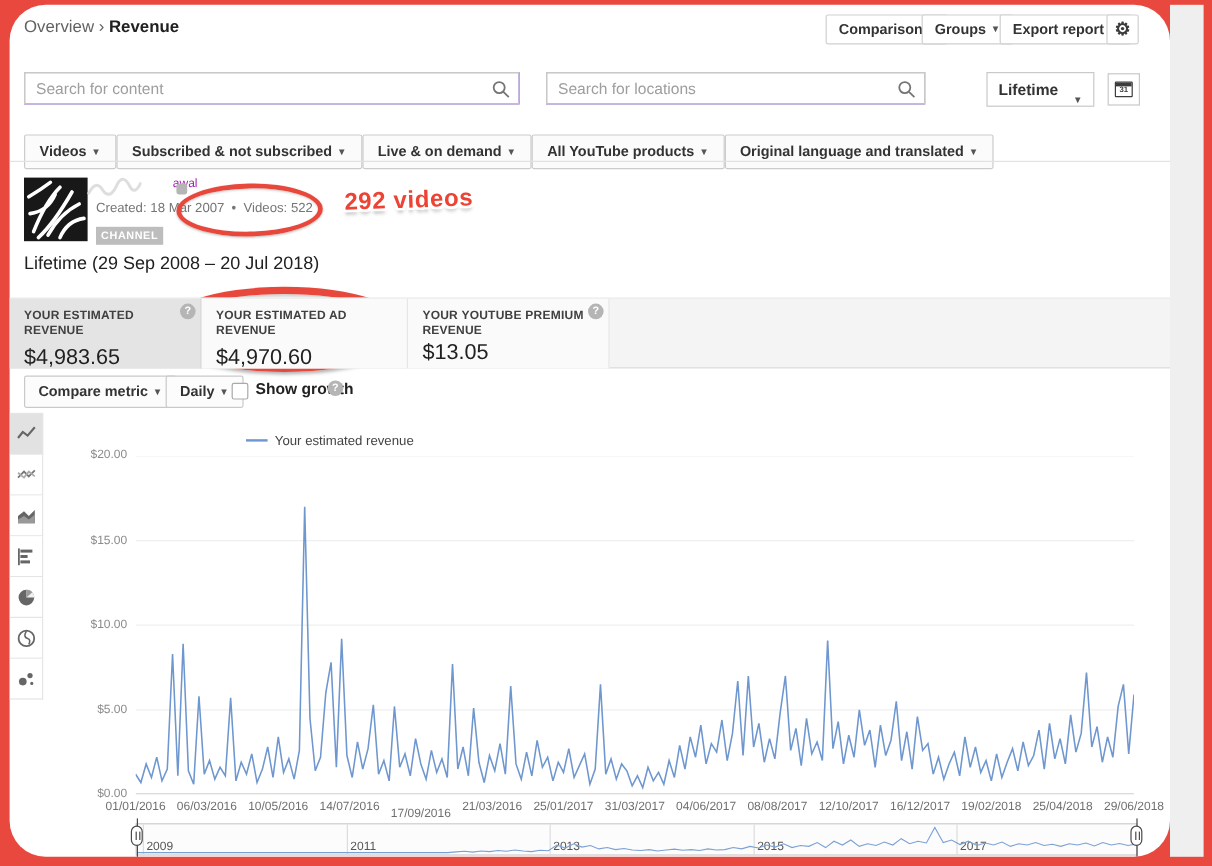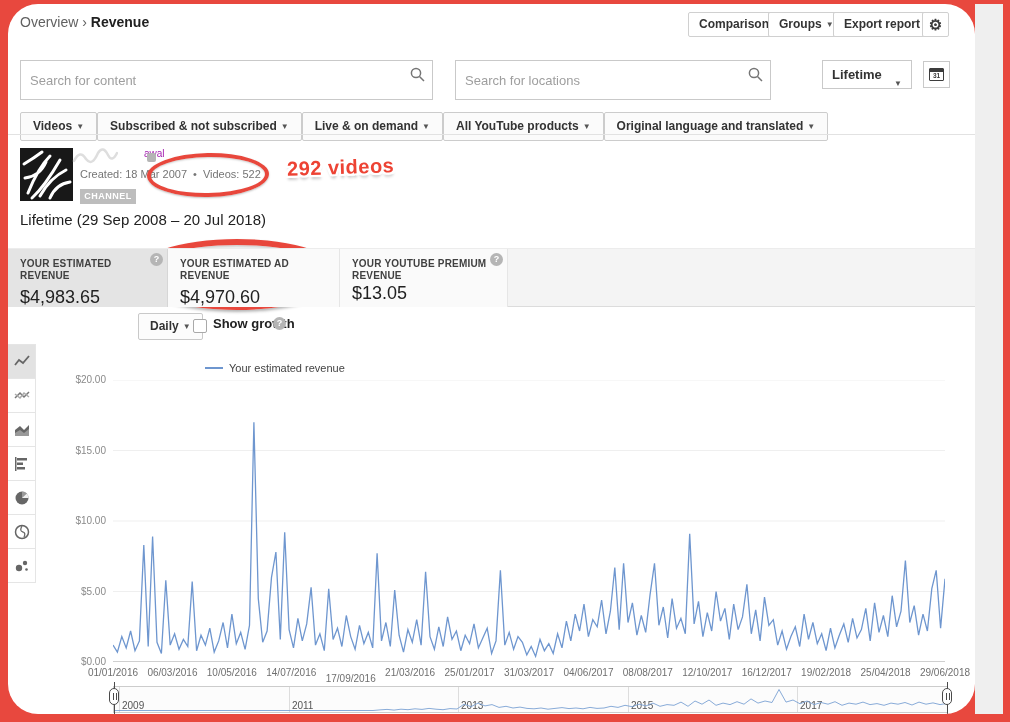--- a/index.html
+++ b/index.html
@@ -11,21 +11,21 @@
   
   .breadcrumb { position:absolute; left:12px; top:10px; font-size:14px; color:#616161; }
   .breadcrumb .cur { color:#212121; font-weight:bold; }
   .btn { position:absolute; top:8px; height:25px; line-height:23px; padding:0 10px; background:#fff;
          border:1px solid #d0d0d0; border-radius:2px; font-size:12px; font-weight:bold; color:#333;
          white-space:nowrap; cursor:pointer; }
   .caret { font-size:8px; color:#555; vertical-align:1px; margin-left:4px; }
   .gear-btn { left:914px; width:27px; text-align:center; padding:0; font-size:15px; color:#3c3c3c; }
 
   
-  .search-box { position:absolute; top:56px; height:40px; border:1px solid #c9c9c9; background:#6d28d9; }
+  .search-box { position:absolute; top:56px; height:27px; border:1px solid #c9c9c9; background:#6d28d9; }
   .search-box input { position:absolute; left:0; top:0; width:100%; height:100%; border:0; outline:none;
          padding:0 30px 0 9px; font-size:13px; color:#333; font-family:"Liberation Sans",sans-serif; }
   .search-box input::placeholder { color:#9e9e9e; }
   .mag { position:absolute; right:7px; top:6px; }
   .select-box { position:absolute; top:56px; height:29px; border:1px solid #c9c9c9; background:#fff;
          font-size:13px; font-weight:bold; color:#333; line-height:27px; padding:0 9px; cursor:pointer; }
   .select-box .caret { float:right; margin-top:9px; }
   .cal-btn { position:absolute; left:915px; top:57px; width:27px; height:27px; border:1px solid #c9c9c9;
          background:#fff; cursor:pointer; }
   .cal-glyph { position:absolute; left:5px; top:6px; width:15px; height:13px; border:1.5px solid #3c3c3c;
@@ -192,20 +192,23 @@
       <div class="lbl">YOUR ESTIMATED AD REVENUE</div>
       <div class="val">$4,970.60</div>
     </div>
     <div class="card card3">
       <div class="lbl">YOUR YOUTUBE PREMIUM REVENUE</div>
       <div class="val">$13.05</div>
       <div class="help c3">?</div>
     </div>
   </div>
 
+  <div class="ctl-btn" style="left:12px">
+    <span>Compare metric</span><span class="caret">▼</span>
+  </div>
   <div class="ctl-btn" style="left:130px">
     <span>Daily</span><span class="caret">▼</span>
   </div>
   <div class="checkbox"></div>
   <div class="show-growth">Show growth</div>
   <div class="help growth">?</div>
 
   <div class="chart-sidebar">
     <div class="cs-cell sel">
       <svg width="16" height="16" viewBox="0 0 16 16">

